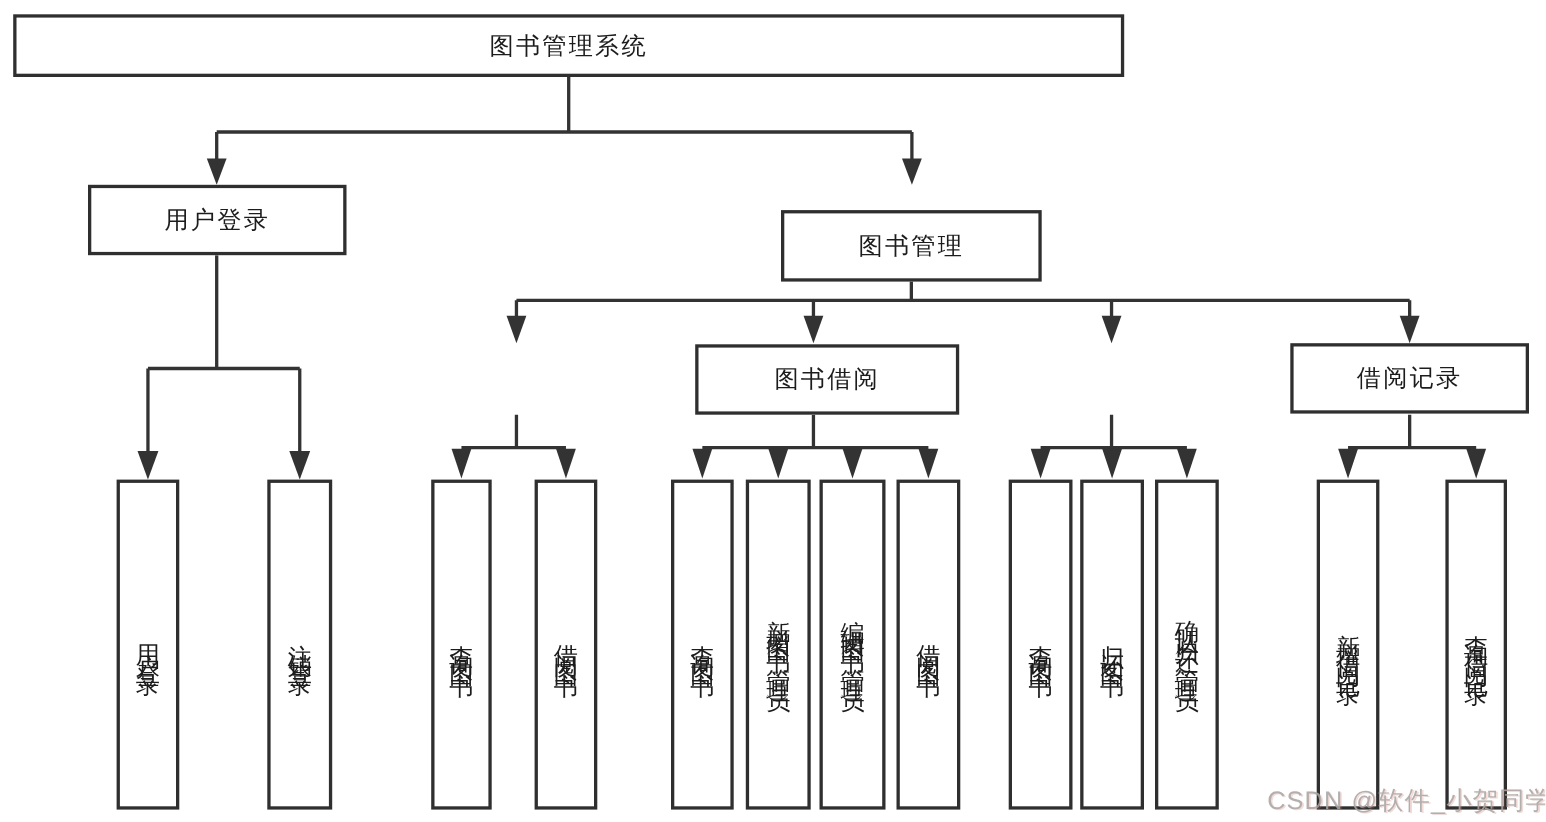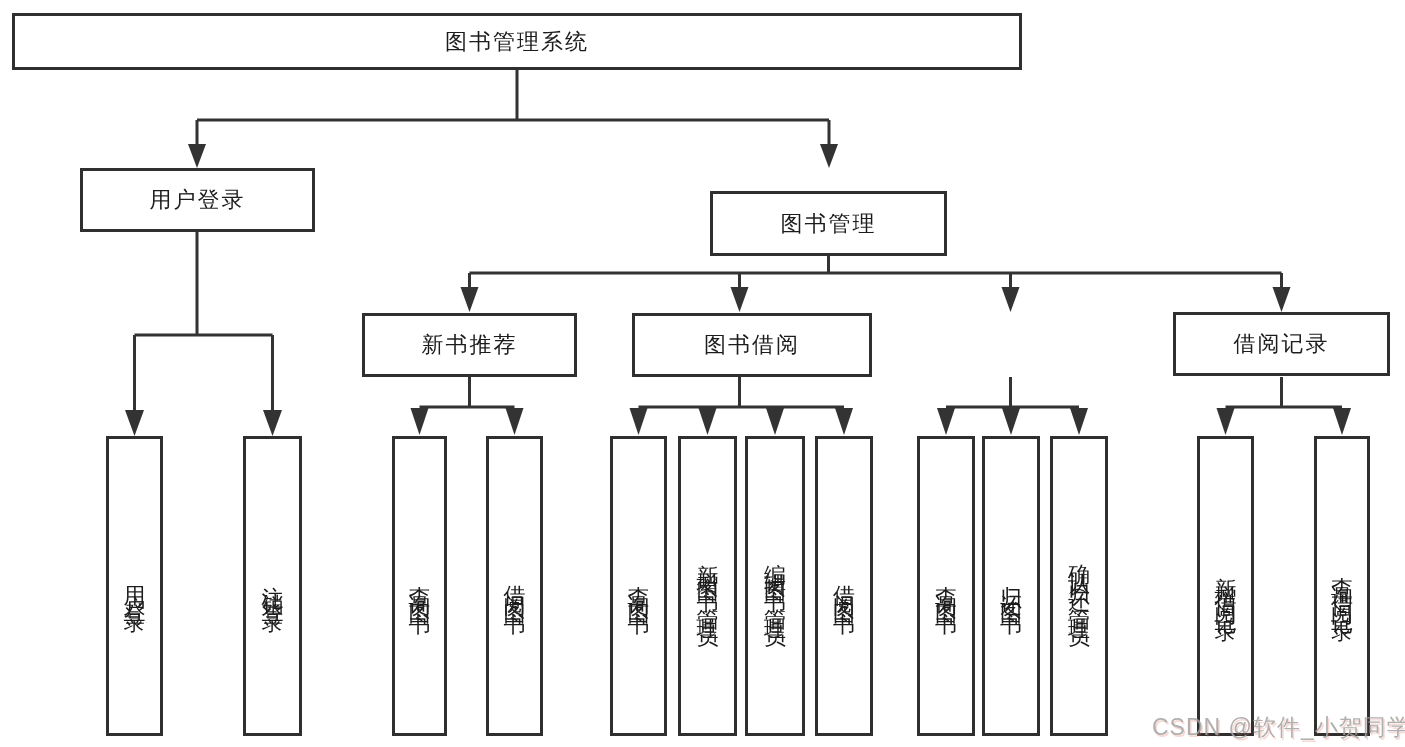--- a/index.html
+++ b/index.html
@@ -108,21 +108,20 @@
     <path class="connector-stroke" d="M1281.5,377 V407 M1225.5,407 H1342"></path>
     <polygon class="connector-fill" points="1216.5,408 1234.5,408 1225.5,435"></polygon>
     <polygon class="connector-fill" points="1333,408 1351,408 1342,435"></polygon>
   </svg>
 
   <div class="box hbox" style="left:12px; top:13px; width:1010px; height:57px;">图书管理系统</div>
 
   <div class="box hbox" style="left:80px; top:168px; width:235px; height:64px;">用户登录</div>
   <div class="box hbox" style="left:710px; top:168px; width:237px; height:65px;margin-top:23px;">图书管理</div>
 
-  <div class="box hbox" style="left:362px; top:313px; width:215px; height:64px;">新书推荐</div>
   <div class="box hbox" style="left:632px; top:313px; width:240px; height:64px;">图书借阅</div>
   <div class="box hbox" style="left:1173px; top:312px; width:217px; height:64px;">借阅记录</div>
 
   <div class="box vbox" style="left:106px; top:436px; width:57px; height:300px;">
     <span>用户登录</span>
   </div>
   <div class="box vbox" style="left:243px; top:436px; width:59px; height:300px;">
     <span>注销登录</span>
   </div>
 

